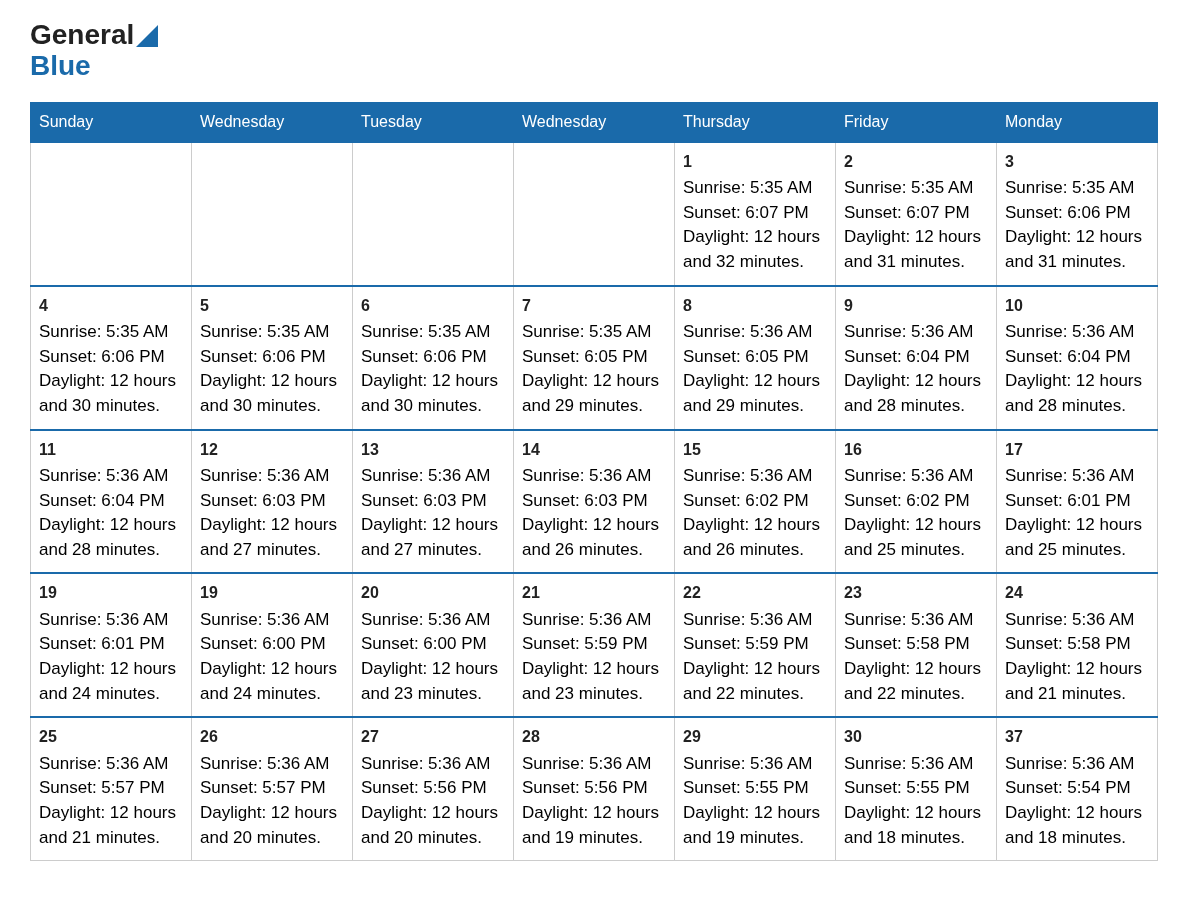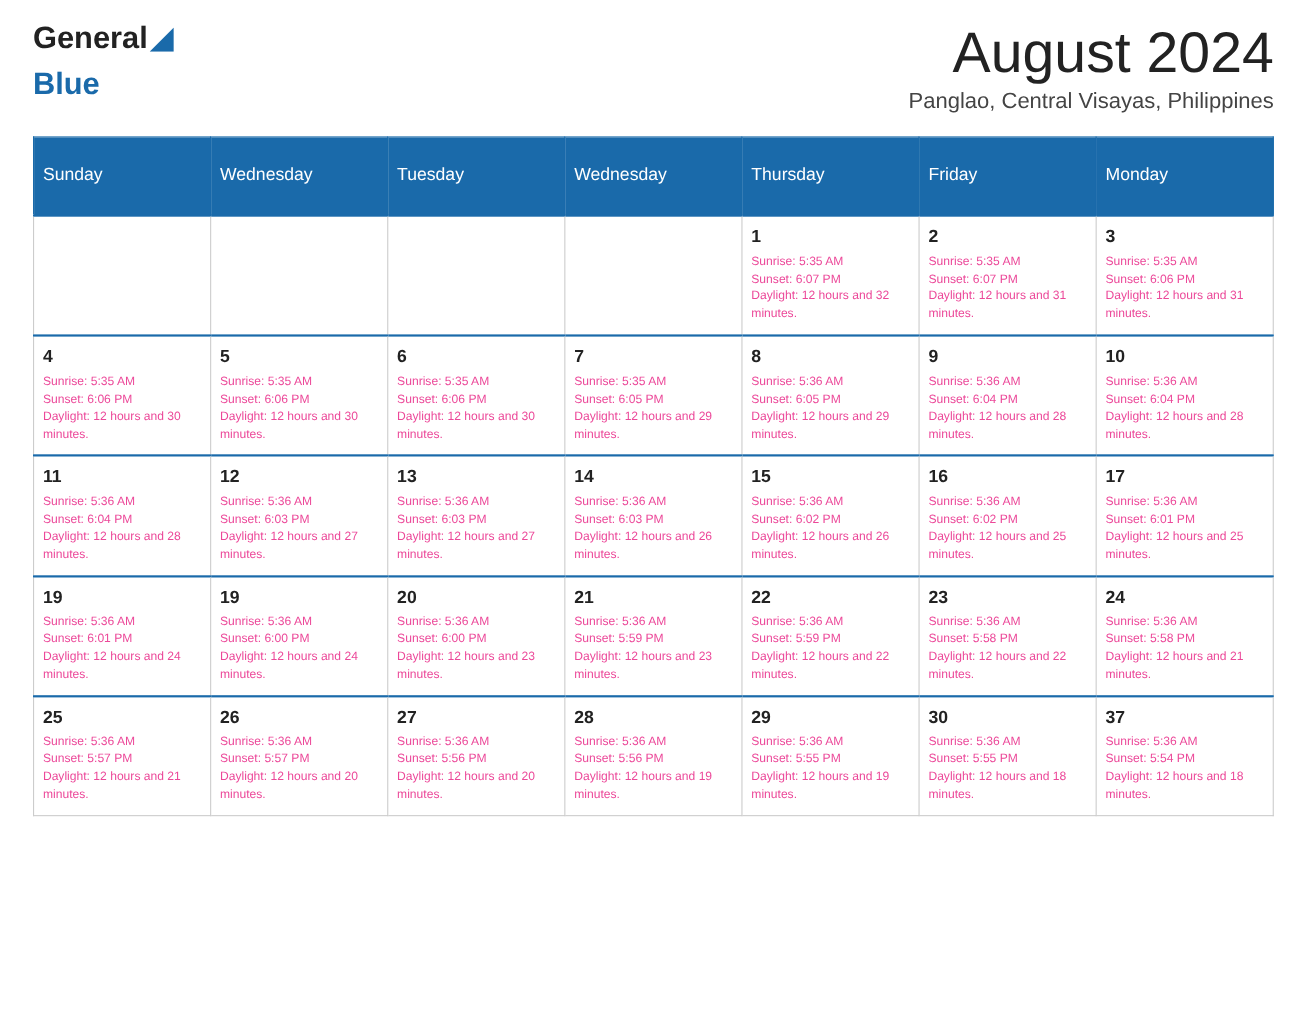--- a/index.html
+++ b/index.html
@@ -22,21 +22,20 @@
     }
     .logo-text-general {
       font-size: 28px;
       font-weight: bold;
       color: #222;
     }
     .logo-text-blue {
       font-size: 28px;
       font-weight: bold;
       color: #1a6aaa;
-      margin-top: 10px;
     }
     .title-section {
       text-align: right;
     }
     .month-title {
       font-size: 52px;
       font-weight: 300;
       color: #222;
       line-height: 1.1;
     }
@@ -46,21 +45,21 @@
       margin-top: 4px;
     }
     .calendar {
       width: 100%;
       border-collapse: collapse;
       border: 1px solid #aaa;
     }
     .calendar th {
       background-color: #1a6aaa;
       color: #fff;
-      padding: 26px 8px;
+      padding: 10px 8px;
       font-size: 16px;
       font-weight: normal;
       text-align: left;
       border: 1px solid #1a6aaa;
     }
     .calendar td {
       vertical-align: top;
       padding: 8px 8px 10px 8px;
       border: 1px solid #ccc;
       width: 14.28%;
@@ -70,22 +69,22 @@
       line-height: 1.4;
     }
     .calendar td .day-num {
       font-size: 16px;
       font-weight: bold;
       color: #222;
       display: block;
       margin-bottom: 3px;
     }
     .calendar td .day-info {
-      font-size: 11px;
-      color: #ec4899;
+      font-size: 17px;
+      color: #000000;
       line-height: 1.45;
     }
     .calendar tr.week-row td {
       border-top: 2px solid #1a6aaa;
     }
     .empty-cell {
       background: #fff;
     }
   </style>
 </head>
@@ -96,24 +95,20 @@
     <div style="display:flex; flex-direction:column; line-height:1.1;">
       <div style="display:flex; align-items:center;">
         <span class="logo-text-general">General</span>
         <svg width="22" height="22" viewBox="0 0 22 22" style="margin-left:2px;margin-top:2px;">
           <polygon points="0,22 22,22 22,0" fill="#1a6aaa"></polygon>
         </svg>
       </div>
       <span class="logo-text-blue">Blue</span>
     </div>
   </div>
-  <div class="title-section">
-    <div class="month-title">August 2024</div>
-    <div class="location-title">Panglao, Central Visayas, Philippines</div>
-  </div>
 </div>
 
 <table class="calendar">
   <thead>
     <tr>
     <th>Sunday</th>
         <th>Wednesday</th>
         <th>Tuesday</th>
         <th>Wednesday</th>
         <th>Thursday</th>

